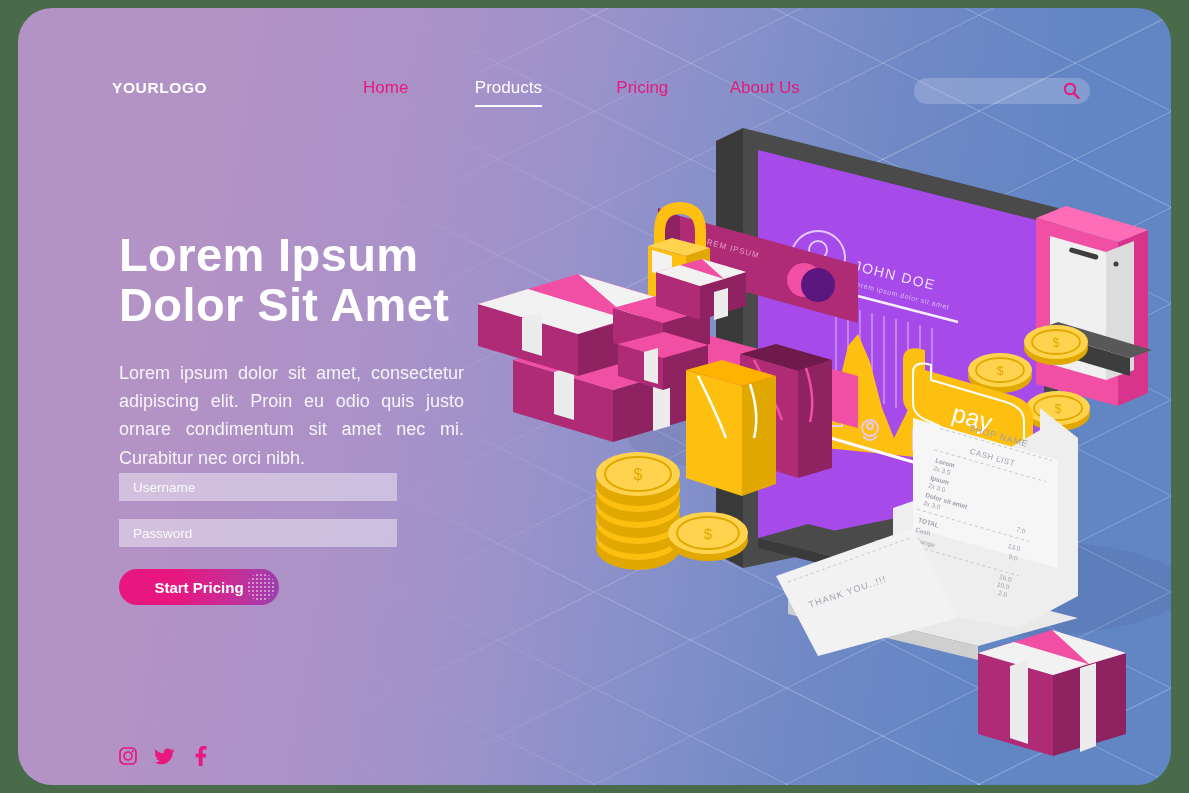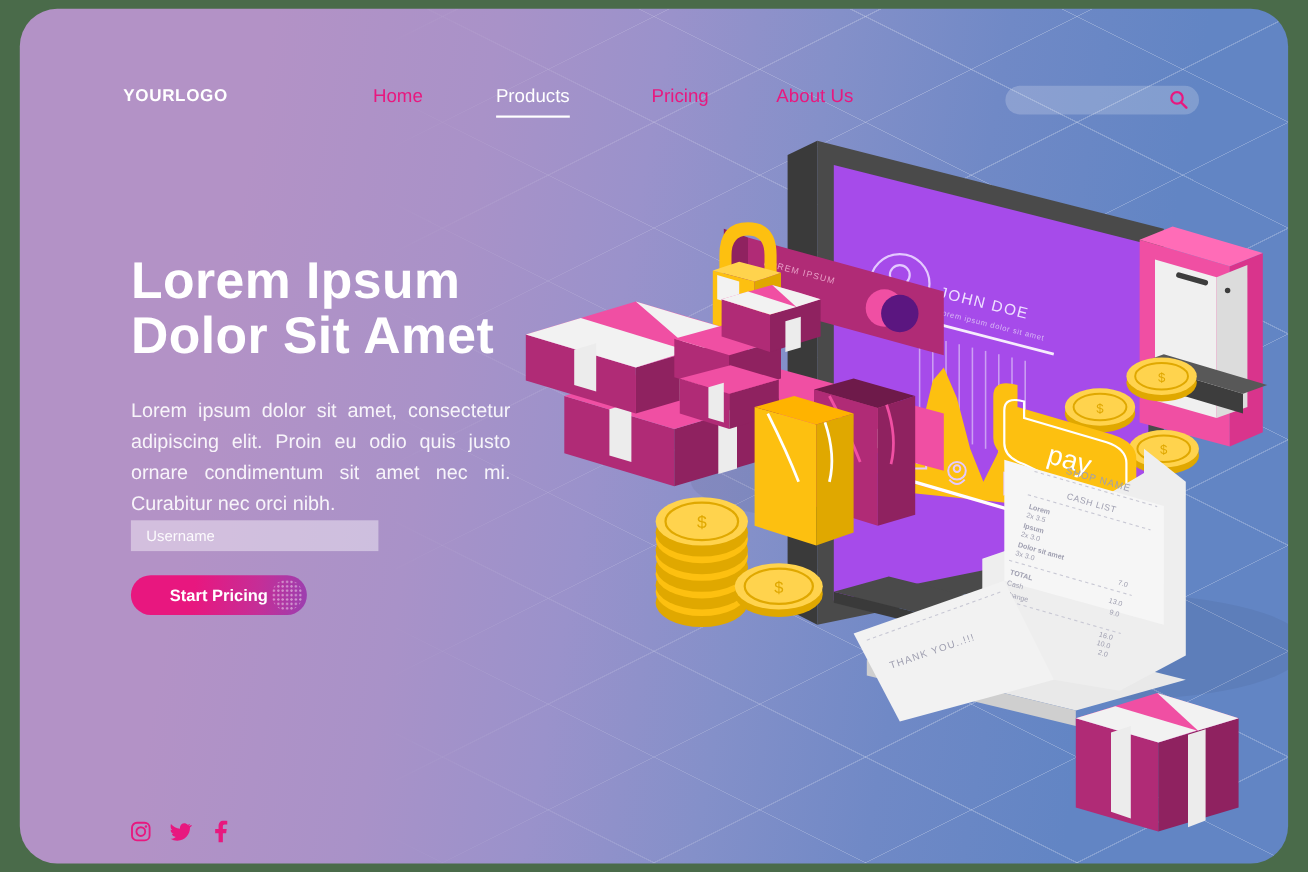--- a/index.html
+++ b/index.html
@@ -31,21 +31,21 @@
   }
 
   
   .nav {
     position: absolute; left: 0; top: 60px; width: 100%; height: 48px;
   }
   .logo {
     position: absolute; left: 94px; top: 11px;
     color: #ffffff; font-size: 15.5px; font-weight: bold; letter-spacing: .6px;
   }
-  .nav-links { position: absolute; left: 321px; top: 10px; }
+  .nav-links { position: absolute; left: 345px; top: 10px; }
   .nav-link {
     display: inline-block; font-size: 17px; color: #e8187f;
     text-decoration: none; padding-bottom: 7px; margin-right: 62px;
     cursor: pointer; white-space: nowrap;
   }
   .nav-link.active { color: #ffffff; border-bottom: 2px solid #ffffff; }
   .nav-link:nth-child(2) { margin-right: 70px; }
   .nav-link:nth-child(3) { margin-right: 57px; }
   .nav-link:last-child { margin-right: 0; }
 
@@ -71,21 +71,21 @@
   }
   .hero p {
     margin-top: 28px; width: 345px;
     font-size: 18px; line-height: 1.58;
     color: rgba(255,255,255,.90); text-align: justify;
   }
 
   
   .form { position: absolute; left: 101px; top: 465px; }
   .field {
-    display: block; width: 225px; height: 28px;
+    display: block; width: 278px; height: 28px;
     background: rgba(255,255,255,.42);
     border: 0; outline: 0; margin-bottom: 18px;
     padding: 0 14px; font-size: 13.5px; color: #ffffff;
     font-family: "Liberation Sans", sans-serif;
   }
   .field::placeholder { color: rgba(255,255,255,.92); }
   .cta {
     position: relative; display: inline-block;
     width: 160px; height: 36px; border: 0; cursor: pointer;
     border-radius: 18px; color: #ffffff; font-size: 15px; font-weight: bold;
@@ -378,20 +378,21 @@
   <div class="hero">
     <h1>
       <span>Lorem Ipsum</span><br>
       <span>Dolor Sit Amet</span>
     </h1>
     <p>Lorem ipsum dolor sit amet, consectetur adipiscing elit. Proin eu odio quis justo ornare condimentum sit amet nec mi. Curabitur nec orci nibh.</p>
   </div>
 
   <div class="form">
     <input class="field" type="text" placeholder="Username" style="">
+    <input class="field" type="password" placeholder="Password" style="">
     <button class="cta">Start Pricing</button>
   </div>
 
   <div class="social">
     <span>
       <svg width="20" height="20" viewBox="0 0 20 20">
         <rect x="2" y="2" width="16" height="16" rx="4.5" fill="none" stroke="#e8187f" stroke-width="1.7"></rect>
         <circle cx="10" cy="10" r="4" fill="none" stroke="#e8187f" stroke-width="1.7"></circle>
         <circle cx="14.7" cy="5.3" r="1.1" fill="#e8187f"></circle>
       </svg>

